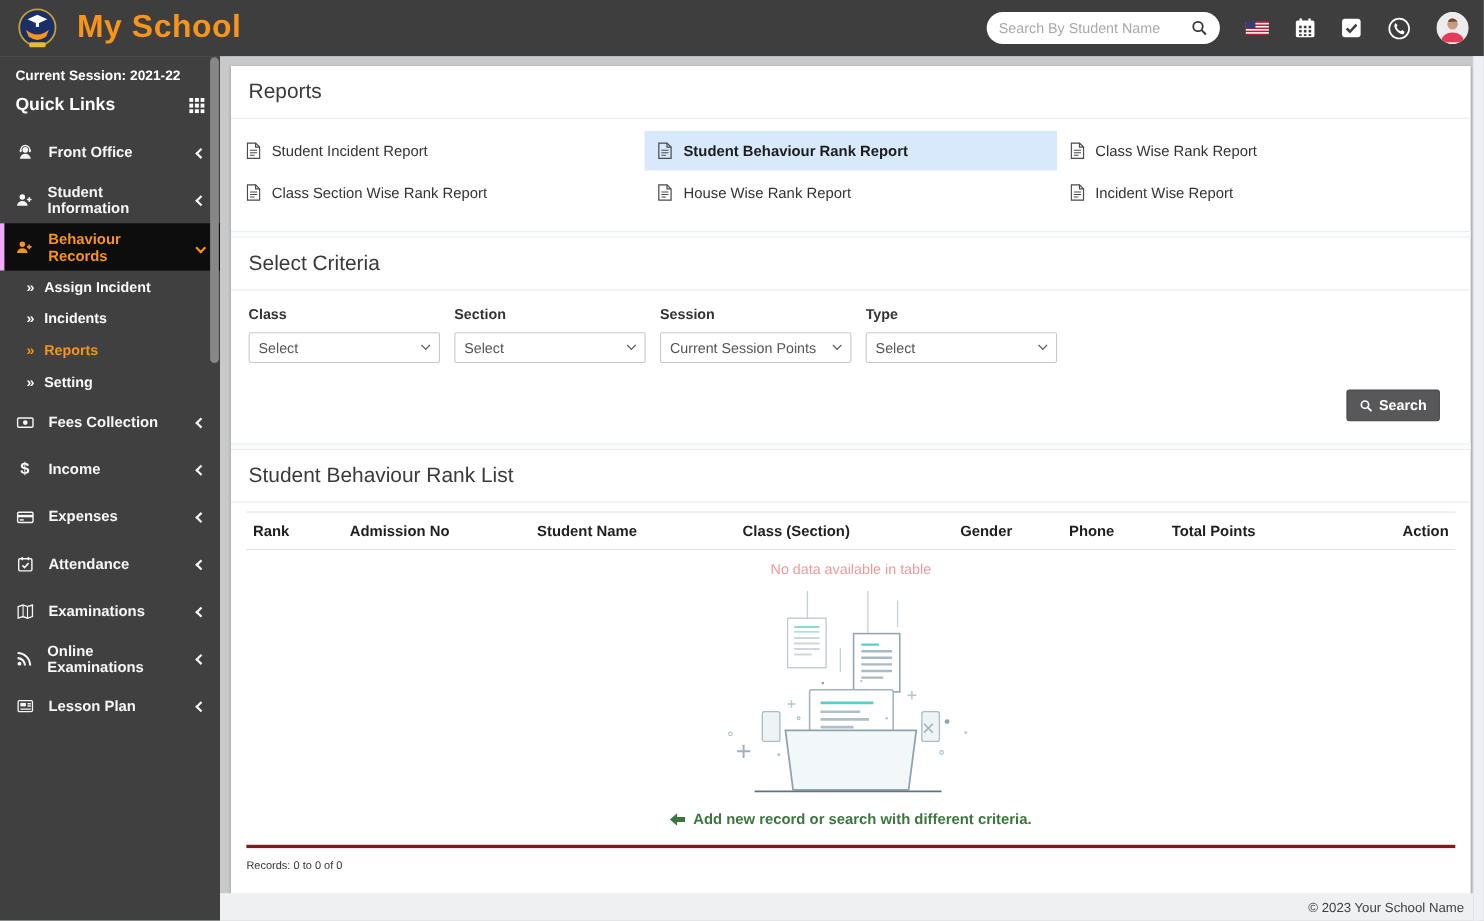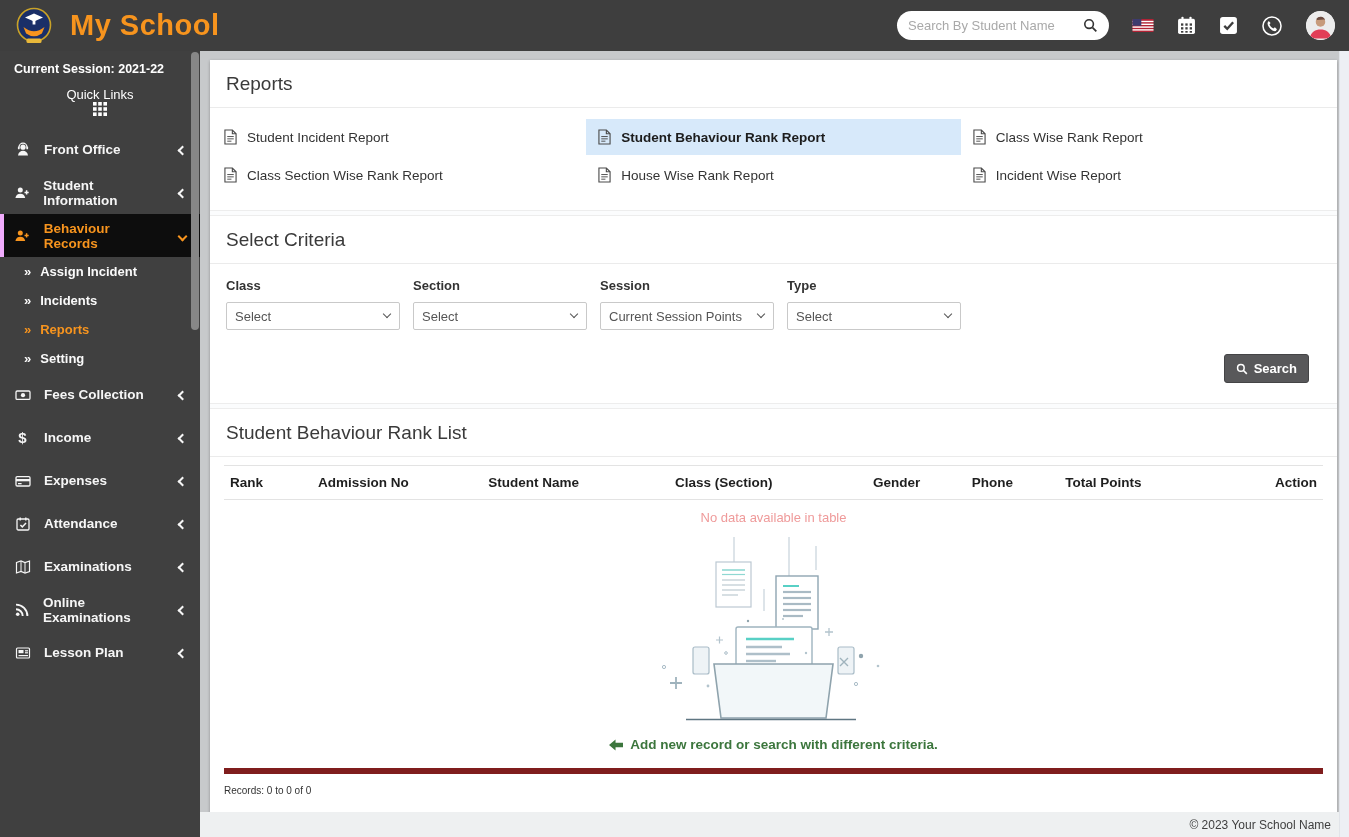--- a/index.html
+++ b/index.html
@@ -17,21 +17,21 @@
   .search-pill input { flex:1; border:none; outline:none; font-size:13px; color:#555; min-width:0;
                        font-family:"Liberation Sans", sans-serif; }
   .search-pill input::placeholder { color:#a9a9a9; }
   .hicon { display:flex; align-items:center; justify-content:center; cursor:pointer; }
   .avatar { width:29px; height:29px; border-radius:50%; overflow:hidden; background:#ececec; }
 
   
   .sidebar { position:absolute; top:51px; left:0; bottom:0; width:200px; background:#404040; z-index:15; }
   .session-block { padding:11px 14px 9px; color:#fff; }
   .session-line { font-size:12.5px; font-weight:600; margin-bottom:11px; }
-  .ql-row { display:flex; align-items:center; justify-content:space-between; font-size:13px; font-weight:400; cursor:pointer;flex-direction:column; }
+  .ql-row { display:flex; align-items:center; justify-content:space-between; font-size:16px; font-weight:700; cursor:pointer; }
   .menu { margin-top:3px; }
   .mi { height:43px; display:flex; align-items:center; gap:13px; padding:0 14px; color:#f6f6f6;
         font-size:13.5px; font-weight:600; cursor:pointer; }
   .mi .ic { width:17px; display:flex; justify-content:center; }
   .mi .chev-wrap { margin-left:auto; }
   .mi.active { background:#0d0d0d; color:#f7941e; border-left:4px solid #f0abfc; padding-left:10px; }
   .chev { display:inline-block; width:7px; height:7px; border-left:2px solid currentColor; border-bottom:2px solid currentColor; }
   .chev.left { transform:rotate(45deg); }
   .chev.down { transform:rotate(-45deg); }
   .smi { height:29px; display:flex; align-items:center; gap:9px; padding-left:24px; color:#fafafa;
@@ -68,21 +68,21 @@
                 font-family:"Liberation Sans", sans-serif; }
 
   .table-wrap { padding:8px 14px 0; }
   table { width:100%; border-collapse:collapse; }
   th { text-align:left; font-size:13.5px; font-weight:bold; color:#1f1f1f; padding:9px 6px;
        border-top:1px solid #e3e3e3; border-bottom:1px solid #e3e3e3; }
   th.r { text-align:right; }
   td.nodata { text-align:center; color:#ef9a9a; font-size:13px; padding:10px 0 0; }
   .empty-illustration { display:flex; justify-content:center; padding:12px 0 0; }
   .hint { display:flex; justify-content:center; align-items:center; gap:7px; color:#3c763d;
-          font-weight:bold; font-size:13.5px; padding:8px 0 16px; border-bottom:6px solid #7f1d1d; cursor:pointer; }
+          font-weight:bold; font-size:13.5px; padding:8px 0 16px; border-bottom:3px solid #7f1d1d; cursor:pointer; }
   .records-row { font-size:10px; color:#333; padding:11px 14px 26px; }
 
   
   .footer { position:absolute; left:200px; right:4px; bottom:0; height:25px; background:#eef0f1;
             display:flex; align-items:center; justify-content:flex-end; padding-right:14px;
             font-size:12px; color:#3f3f3f; z-index:10; }
   .page-scrollbar { position:absolute; top:51px; right:0; bottom:0; width:10px; background:#edeff4;
                     border-left:1px solid #e1e4e9; z-index:30; }
 </style>
 </head>

